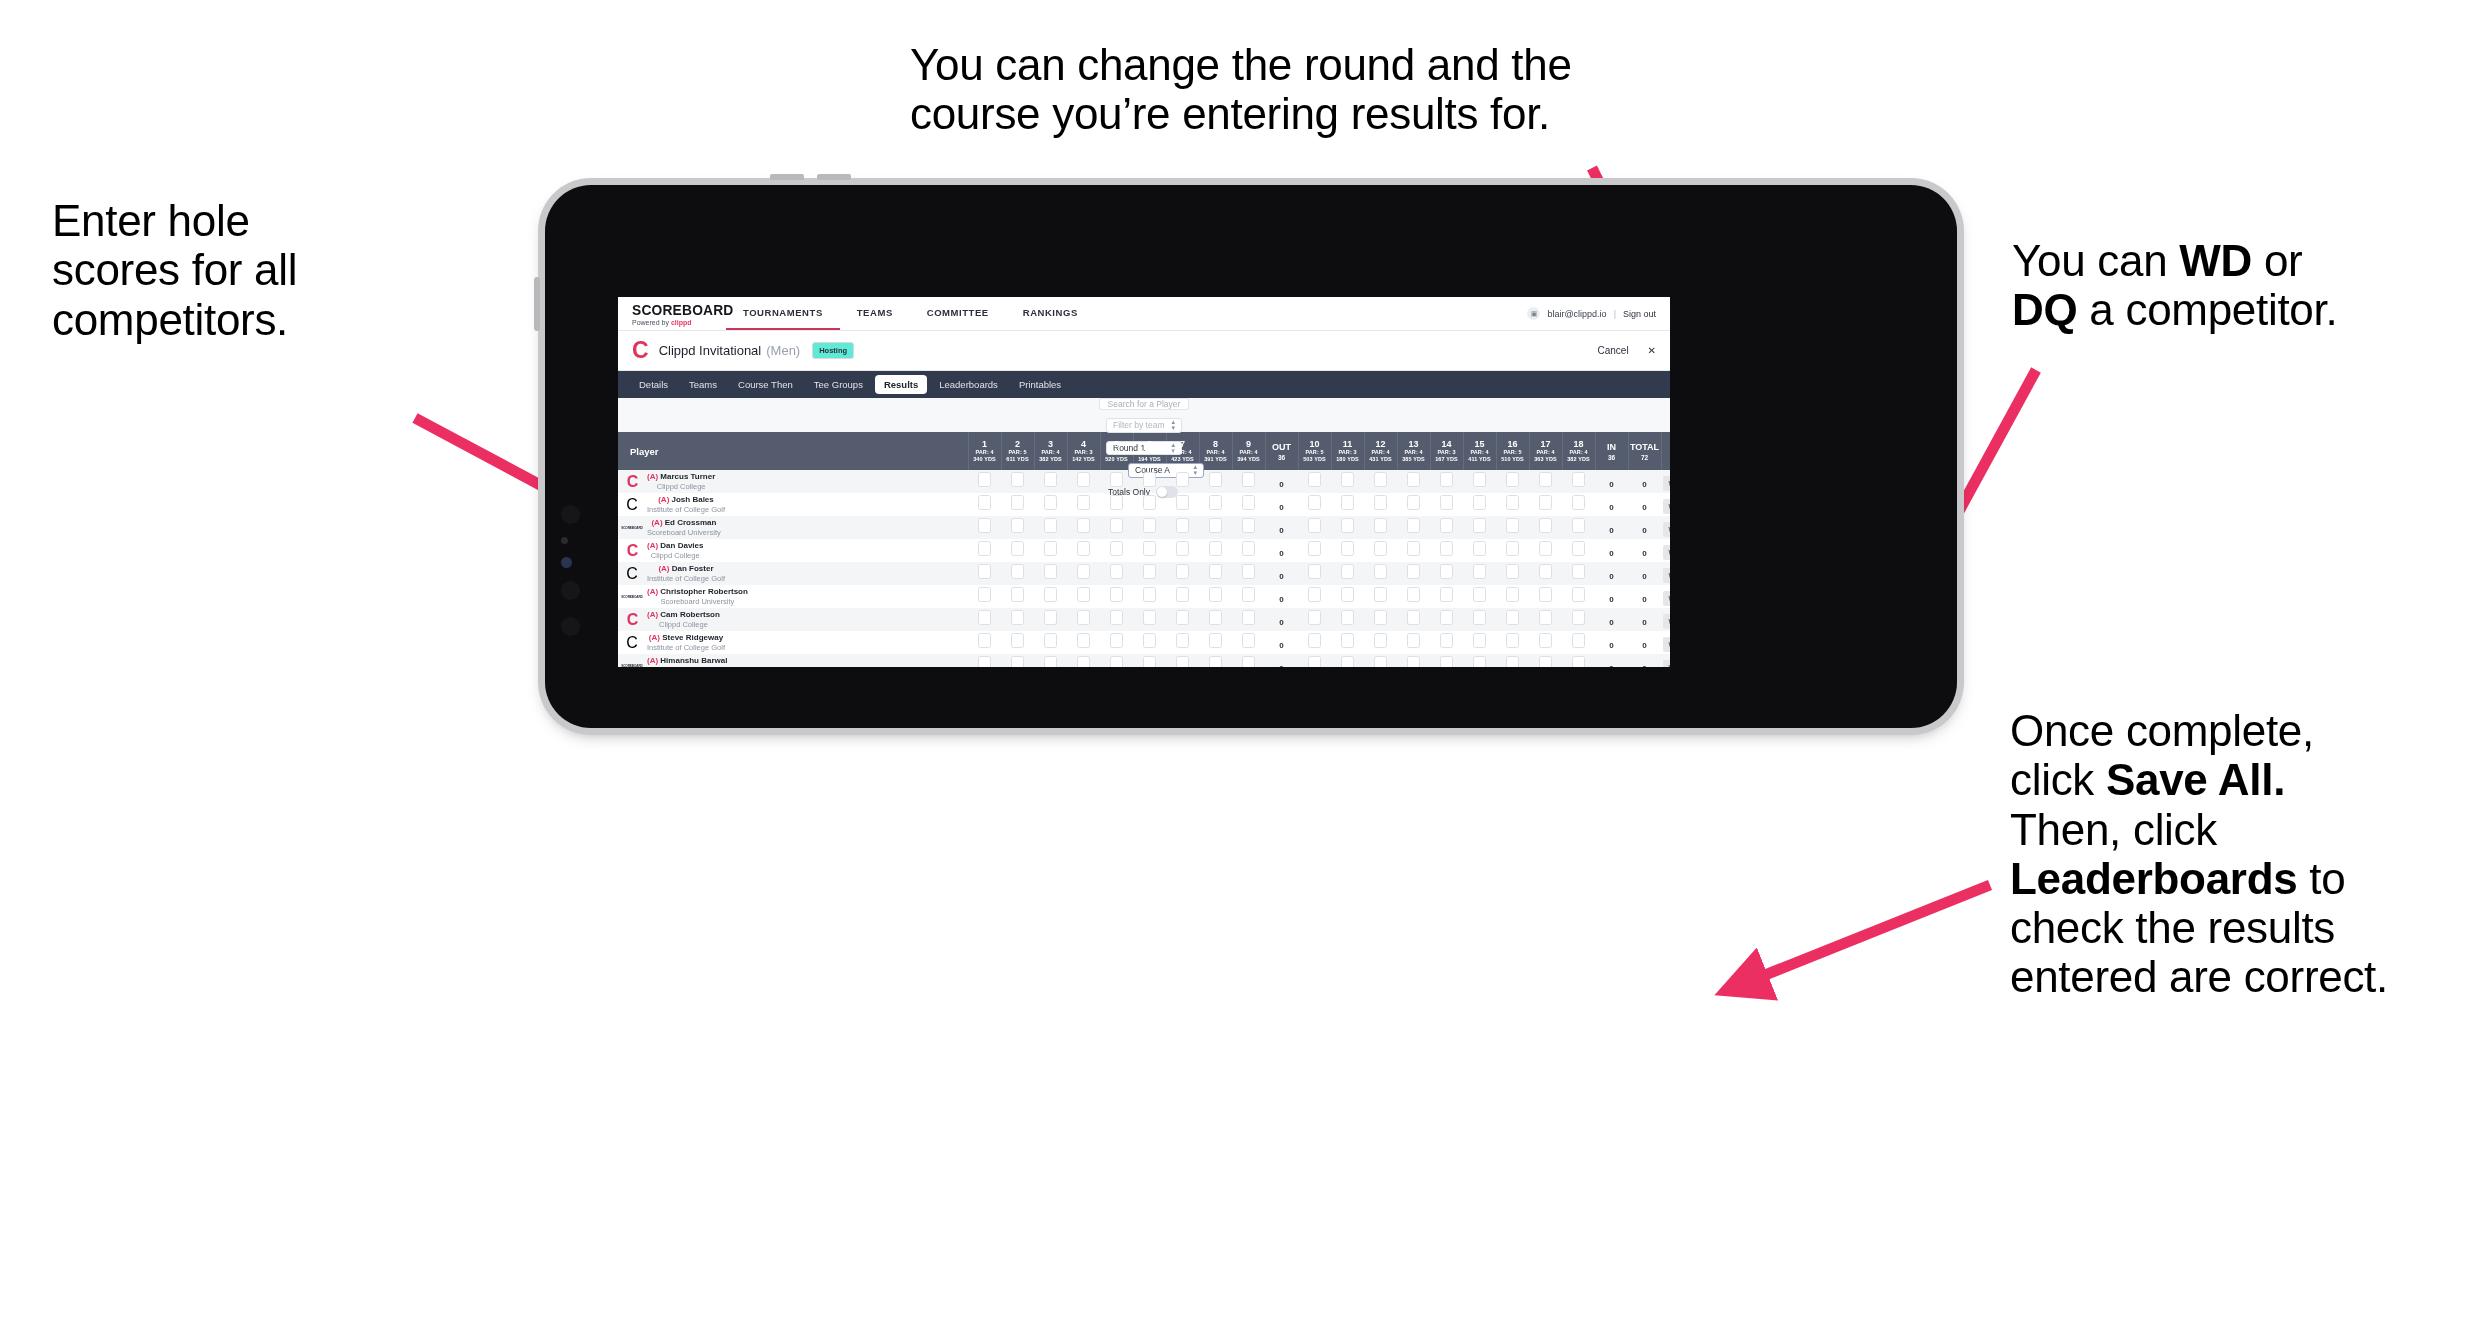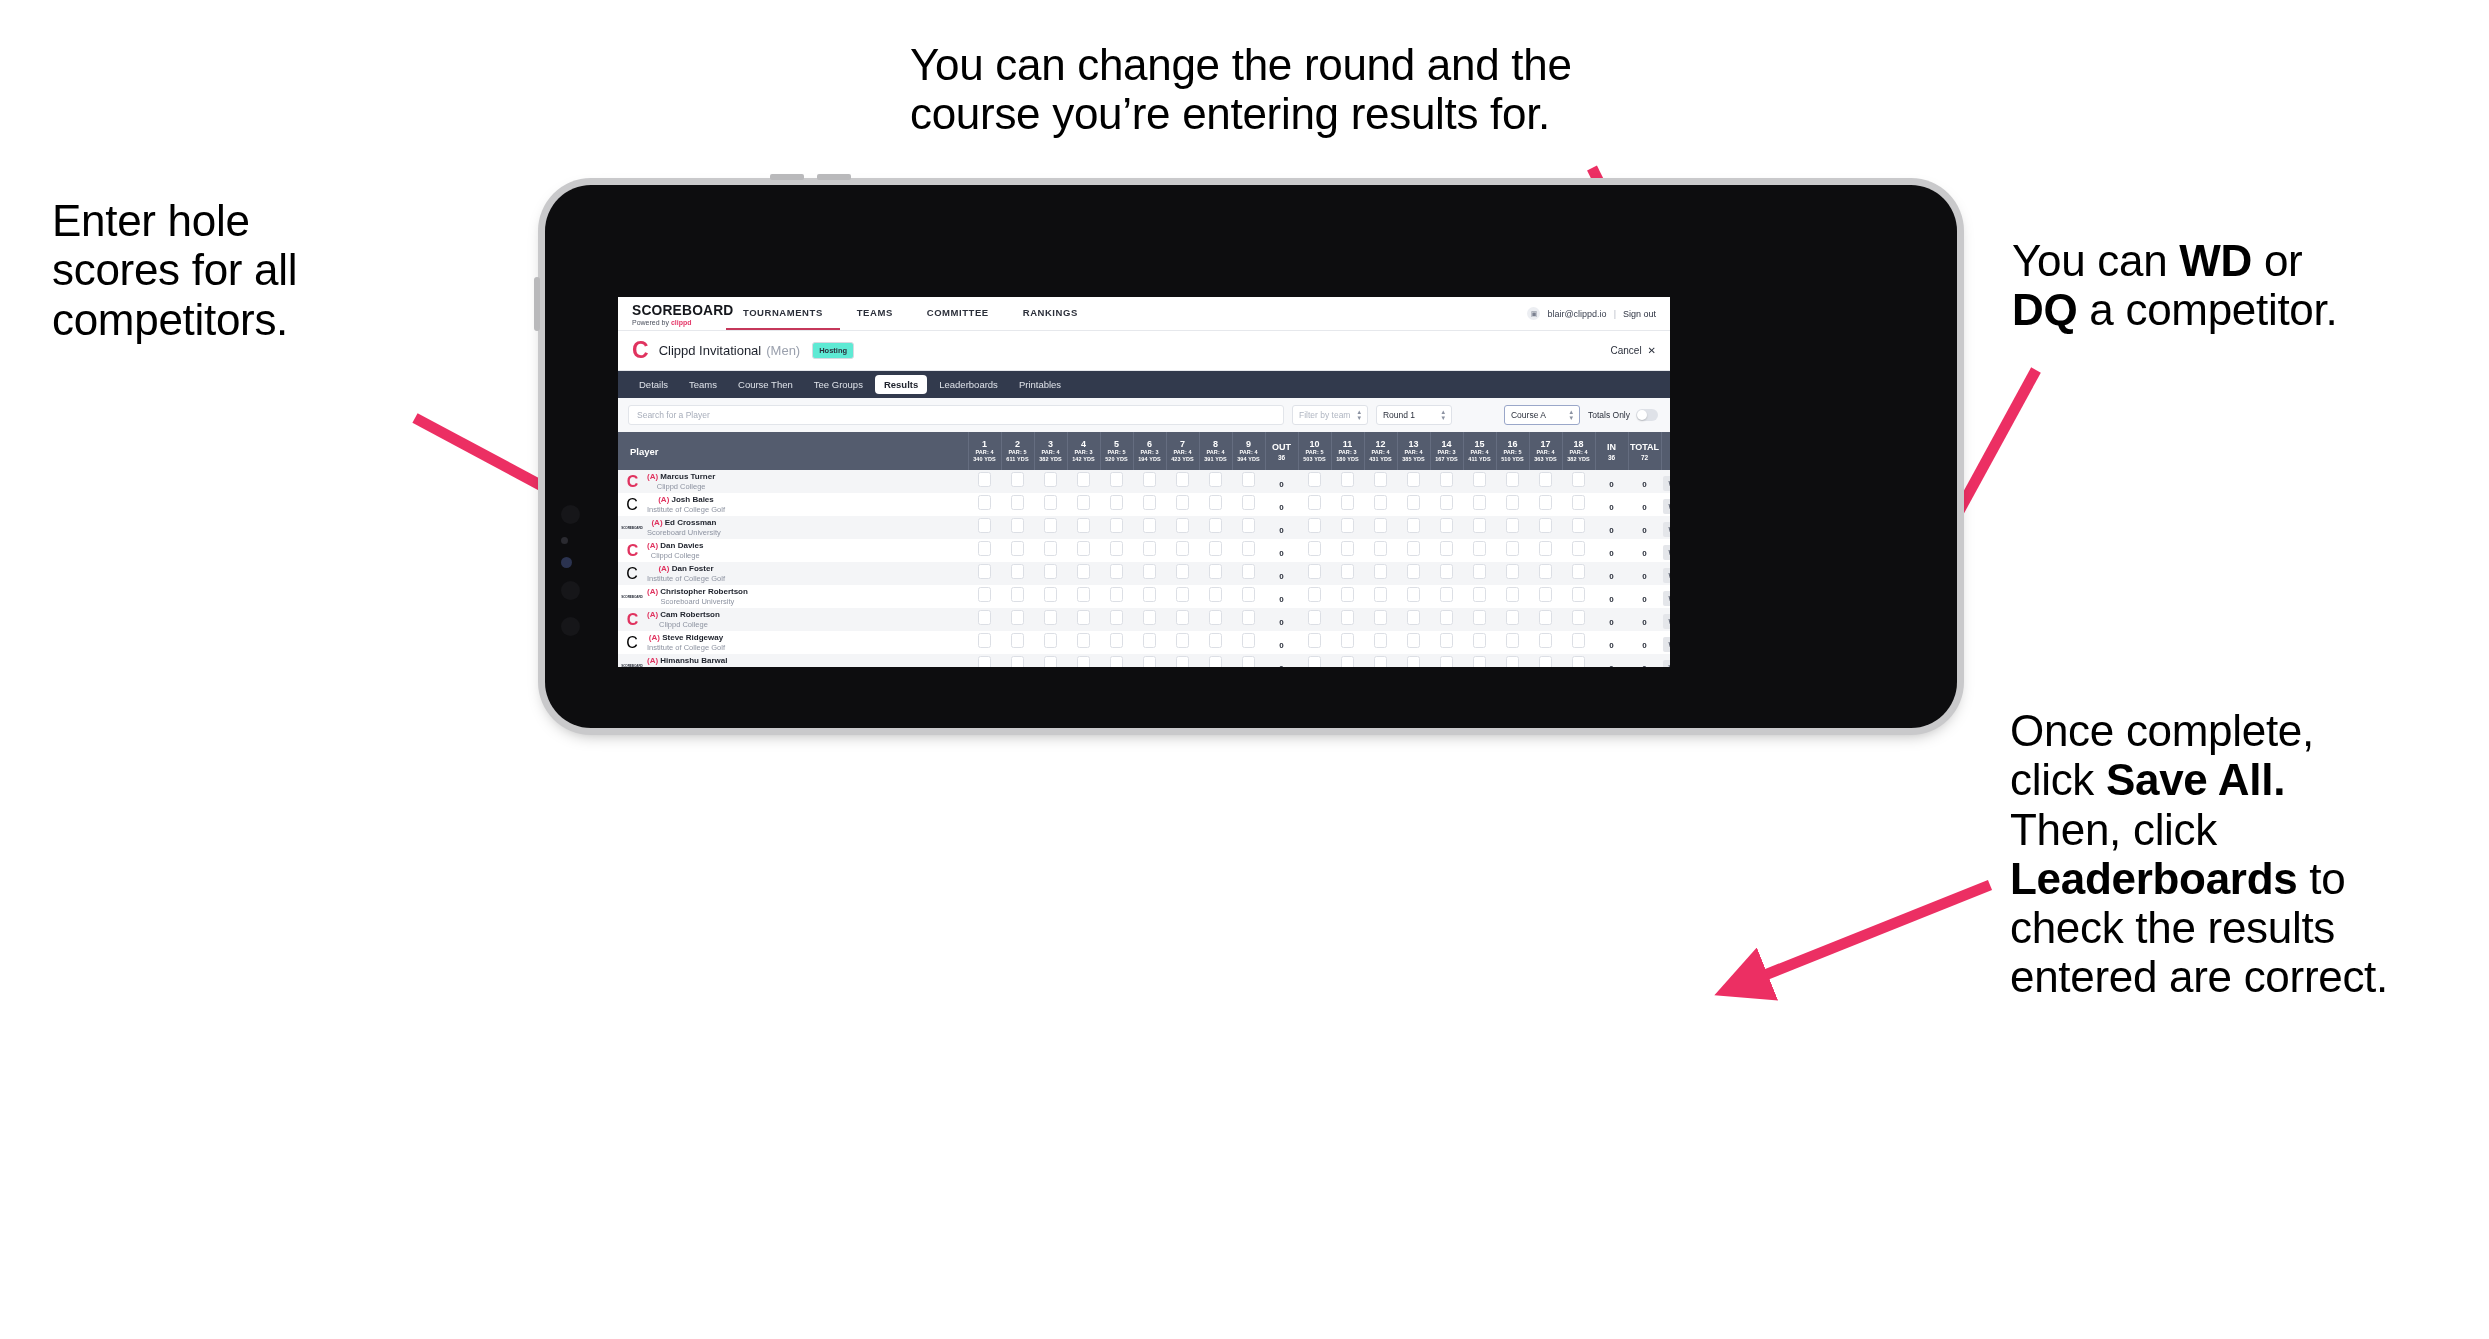--- a/index.html
+++ b/index.html
@@ -90,29 +90,29 @@
   #tbar .clogo {
     font-family:"Liberation Sans",sans-serif; font-weight:700; font-size:23px;
     color:#e0335f; line-height:1; margin-right:11px; letter-spacing:-1px;
   }
   #tname { font-size:13px; color:#1d212b; font-weight:500; }
   #tgender { font-size:13px; color:#9aa0ad; margin-left:5px; }
   #hosting {
     margin-left:12px; font-size:7.5px; font-weight:700; color:#2b303c;
     border:1px solid #d7dae1; border-radius:3px; padding:3px 6px; background:#5eead4;
   }
-  #tbar-right { margin-left:auto; display:flex; align-items:center; gap:6px; font-size:10px; color:#2b303c; cursor:pointer;}
+  #tbar-right { margin-left:auto; display:flex; align-items:center; gap:19px; font-size:10px; color:#2b303c; cursor:pointer;}
 
   
   #tabs { height:27px; background:#323a4d; display:flex; align-items:center; padding:0 12px; gap:3px; }
   .tab { font-size:9.5px; color:#dfe3ea; padding:4px 9px; border-radius:4px; cursor:pointer; white-space:nowrap; }
   .tab.active { background:#fff; color:#20242e; font-weight:600; }
 
   
-  #filters { height:34px; background:#f7f8fa; display:flex; align-items:center; padding:0 10px; gap:8px; }
+  #filters { height:34px; background:#f7f8fa; display:flex; align-items:center; padding:0 10px; gap:8px;flex-direction:column; }
   #search-input {
     flex:1; height:20px; background:#fff; border:1px solid #e2e5ea; border-radius:3px;
     font-size:8.5px; color:#a7adba; padding:0 8px; display:flex; align-items:center;
   }
   .sel {
     height:20px; min-width:76px; background:#fff; border:1px solid #dfe2e8; border-radius:3px;
     font-size:8.5px; color:#2b303c; padding:0 6px; display:flex; align-items:center;
     justify-content:space-between; gap:6px; cursor:pointer;
   }
   .sel.ph { color:#b0b6c2; }

